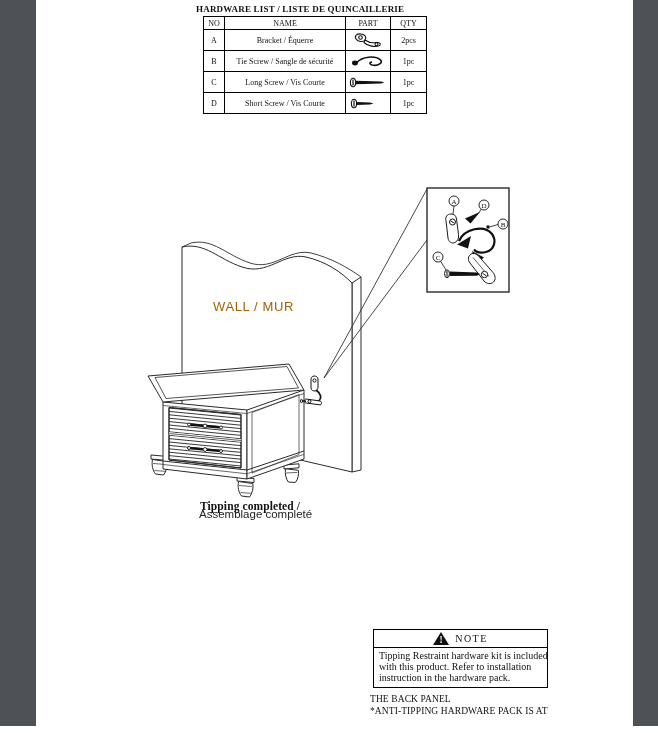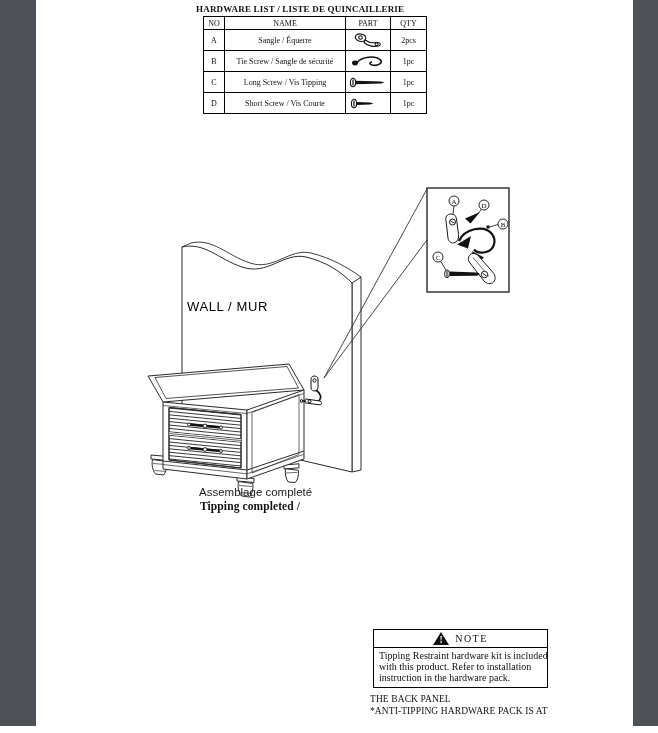--- a/index.html
+++ b/index.html
@@ -25,30 +25,30 @@
   }
   table.hw th{height:12px;}
   table.hw td{height:20px;}
   td.name{text-align:left;padding-left:4px;}
   .col-no{width:21px;}  .col-name{width:121px;} .col-part{width:44px;} .col-qty{width:36px;}
   .part-svg{display:block;margin:0 auto;}
 
   .diagram-svg{position:absolute;left:0;top:0;pointer-events:none;}
 
   .wall-label{
-    position:absolute;left:187px;top:299px;
-    font-family:"Liberation Sans",sans-serif;font-size:13px;color:#000000;
+    position:absolute;left:213px;top:299px;
+    font-family:"Liberation Sans",sans-serif;font-size:13px;color:#a16207;
     letter-spacing:0.6px;white-space:nowrap;
   }
   .cap1{
     position:absolute;left:200px;top:500px;font-weight:bold;font-size:11.5px;
     white-space:nowrap;letter-spacing:0.1px;
   }
   .cap2{
-    position:absolute;left:199px;top:486px;font-family:"Liberation Sans",sans-serif;
+    position:absolute;left:199px;top:508px;font-family:"Liberation Sans",sans-serif;
     font-size:11.5px;white-space:nowrap;color:#222;
   }
 
   .note-box{
     position:absolute;left:373px;top:629px;width:175px;border:1.5px solid #000;
     background:#fff;box-sizing:border-box;
   }
   .note-head{
     display:flex;align-items:center;justify-content:center;gap:6px;
     height:17px;border-bottom:1px solid #000;
@@ -80,21 +80,21 @@
       </colgroup>
     <tbody>
         <tr>
       <th>NO</th>
       <th>NAME</th>
       <th>PART</th>
       <th>QTY</th>
     </tr>
     <tr>
       <td>A</td>
-      <td class="name">Sangle / Équerre</td>
+      <td class="name">Bracket / Équerre</td>
       <td>
         <svg class="part-svg" width="40" height="17" viewBox="0 0 40 17">
           <g fill="#fff" stroke="#111" stroke-width="1.1">
             <path d="M8,7 C6,4 9,1.5 13,2 C17,2.6 19,5 17,8 C15.5,10.4 10,10 8,7 Z"></path>
             <circle cx="12.5" cy="5.5" r="1.8"></circle>
             <path d="M17,8 C21,11 26,11 29,10.5 C32.5,10 33.5,13 30.5,14 C26,15.3 19,13.5 16,10.5 Z"></path>
             <circle cx="28.5" cy="12.2" r="1.5"></circle>
           </g>
         </svg>
       </td>
@@ -106,21 +106,21 @@
       <td>
         <svg class="part-svg" width="40" height="17" viewBox="0 0 40 17">
           <ellipse cx="7" cy="10" rx="3" ry="2.4" fill="#111"></ellipse>
           <path d="M9,9.5 C14,3.5 27,2.5 32,6.5 C36,9.5 30,13.5 24,12 C21.5,11.3 21,9.5 24,9" fill="none" stroke="#111" stroke-width="1.6"></path>
         </svg>
       </td>
       <td>1pc</td>
     </tr>
     <tr>
       <td>C</td>
-      <td class="name">Long Screw / Vis Tipping</td>
+      <td class="name">Long Screw / Vis Courte</td>
       <td>
         <svg class="part-svg" width="40" height="17" viewBox="0 0 40 17">
           <ellipse cx="5" cy="8.5" rx="2.6" ry="4.2" fill="#fff" stroke="#111" stroke-width="1.1"></ellipse>
           <line x1="5" y1="5.5" x2="5" y2="11.5" stroke="#111" stroke-width="1.2"></line>
           <polygon points="7.5,6.8 33,7.6 36.5,8.5 33,9.4 7.5,10.2" fill="#111"></polygon>
         </svg>
       </td>
       <td>1pc</td>
     </tr>
     <tr>

